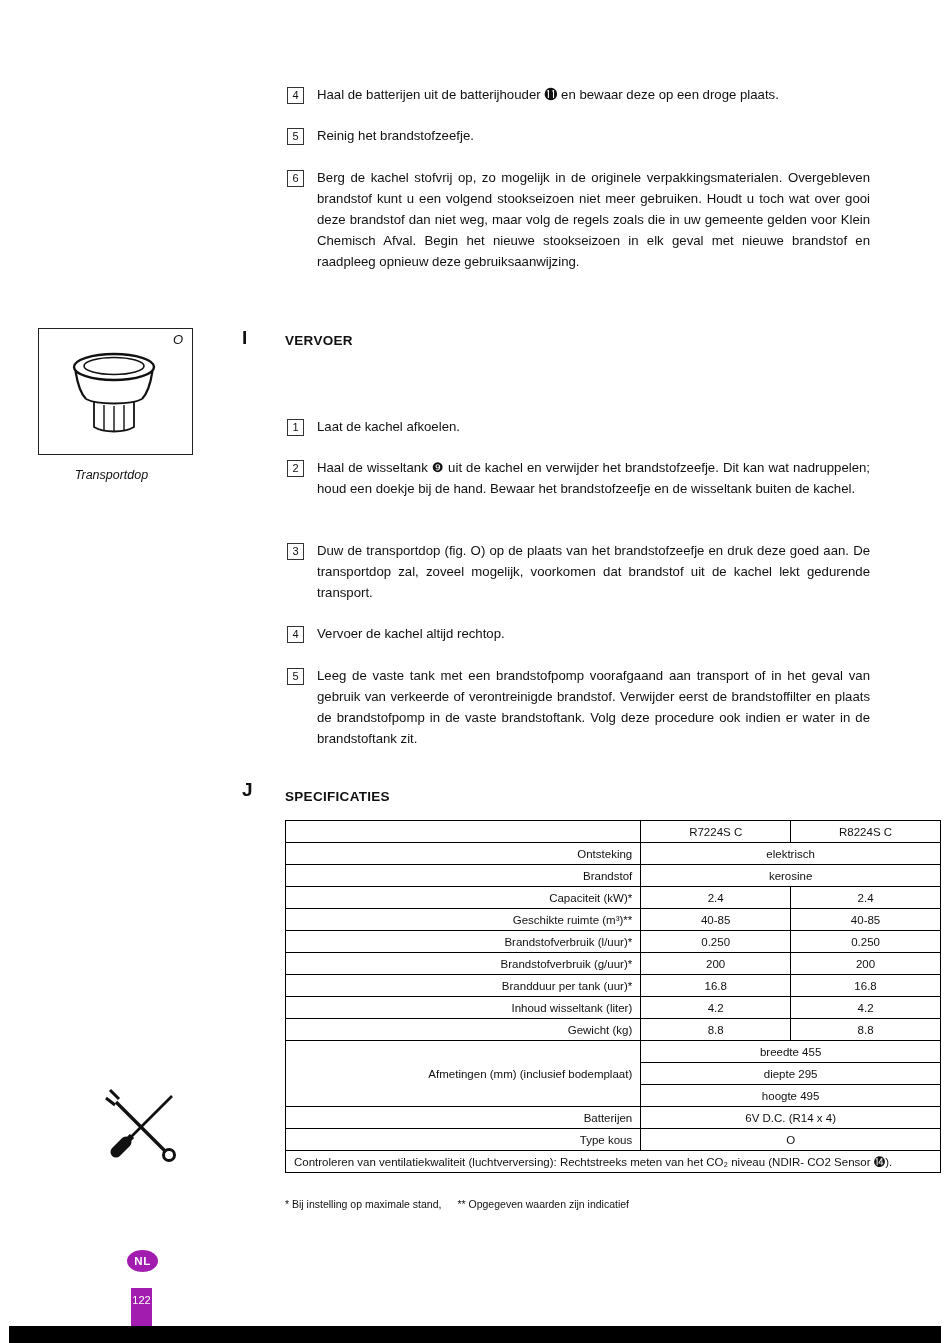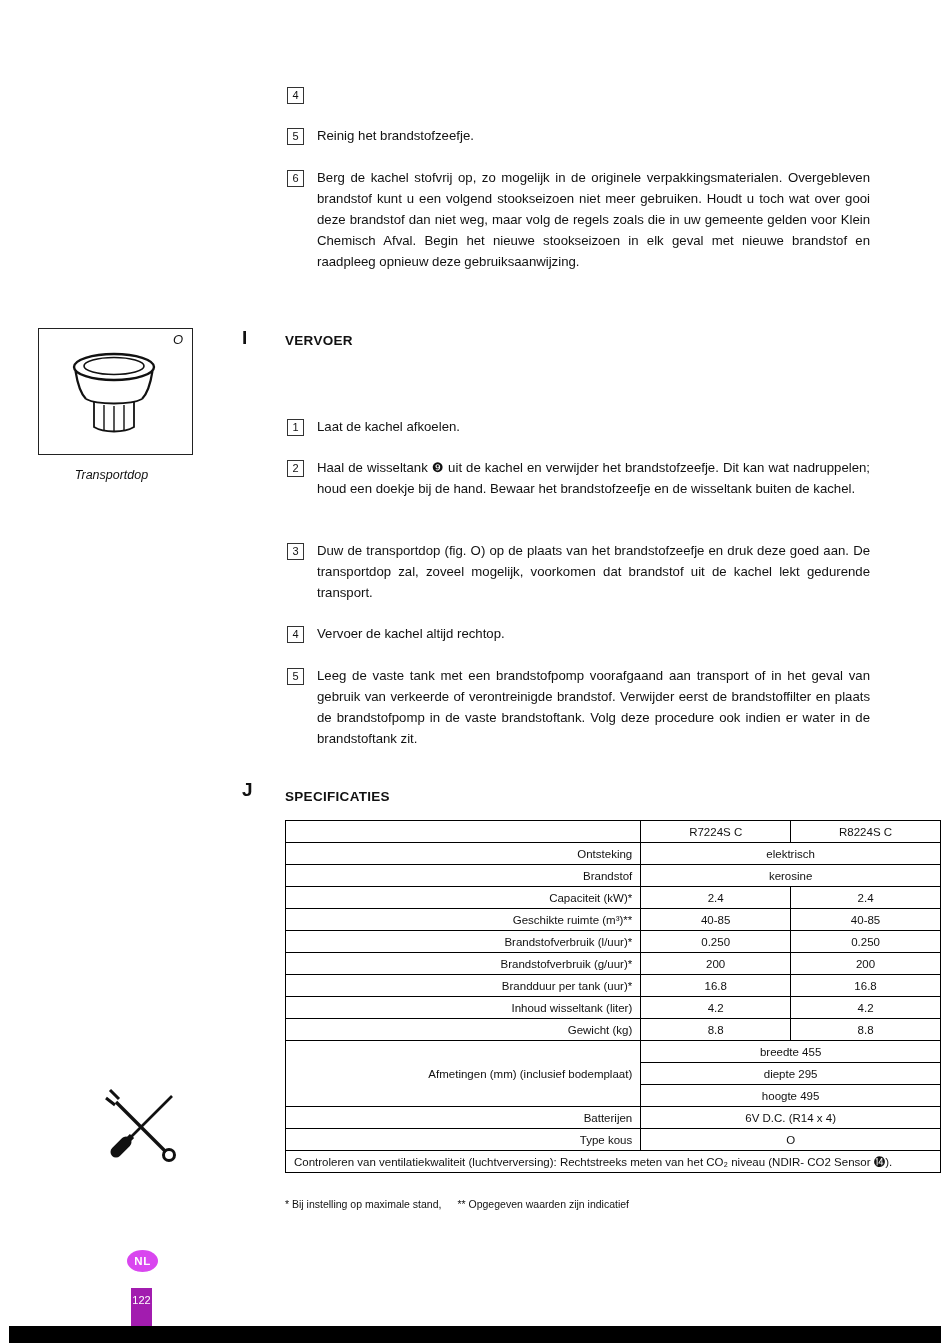--- a/index.html
+++ b/index.html
@@ -38,36 +38,37 @@
   .val { text-align:center; width:135px; }
   .note-cell { text-align:left; line-height:16px; padding:4px 8px; }
   
   .footnote { position:absolute; left:285px; top:1198px; font-size:10.5px; }
   .footnote .fn2 { margin-left:16px; }
   
   .no-repair { position:absolute; left:102px; top:1086px; width:78px; height:80px; }
   
   .nl-badge {
     position:absolute; left:127px; top:1250px; width:31px; height:22px;
-    background:#d946ef; border-radius:50%; color:#fff; font-size:11.5px; font-weight:700;
+    background:#a21caf; border-radius:50%; color:#fff; font-size:11.5px; font-weight:700;
     display:flex; align-items:center; justify-content:center; letter-spacing:.5px;
   }
   .page-bar {
     position:absolute; left:131px; top:1288px; width:21px; height:55px;
     background:#a21caf; color:#fff; font-size:11px; text-align:center; padding-top:6px;
   }
   .bottom-bar { position:absolute; left:9px; top:1326px; width:932px; height:17px; background:#000; }
 </style>
 </head>
 <body>
 
 <div class="page">
 
   <div class="step" style="top:85px">
     <div class="stepnum">4</div>
+    <div class="steptext single">Haal de batterijen uit de batterijhouder ⓫ en bewaar deze op een droge plaats.</div>
   </div>
   <div class="step" style="top:126px">
     <div class="stepnum">5</div>
     <div class="steptext single">Reinig het brandstofzeefje.</div>
   </div>
   <div class="step" style="top:168px">
     <div class="stepnum">6</div>
     <div class="steptext">Berg de kachel stofvrij op, zo mogelijk in de originele verpakkingsmaterialen. Overgebleven brandstof kunt u een volgend stookseizoen niet meer gebruiken. Houdt u toch wat over gooi deze brandstof dan niet weg, maar volg de regels zoals die in uw gemeente gelden voor Klein Chemisch Afval. Begin het nieuwe stookseizoen in elk geval met nieuwe brandstof en raadpleeg opnieuw deze gebruiksaanwijzing.</div>
   </div>
 

